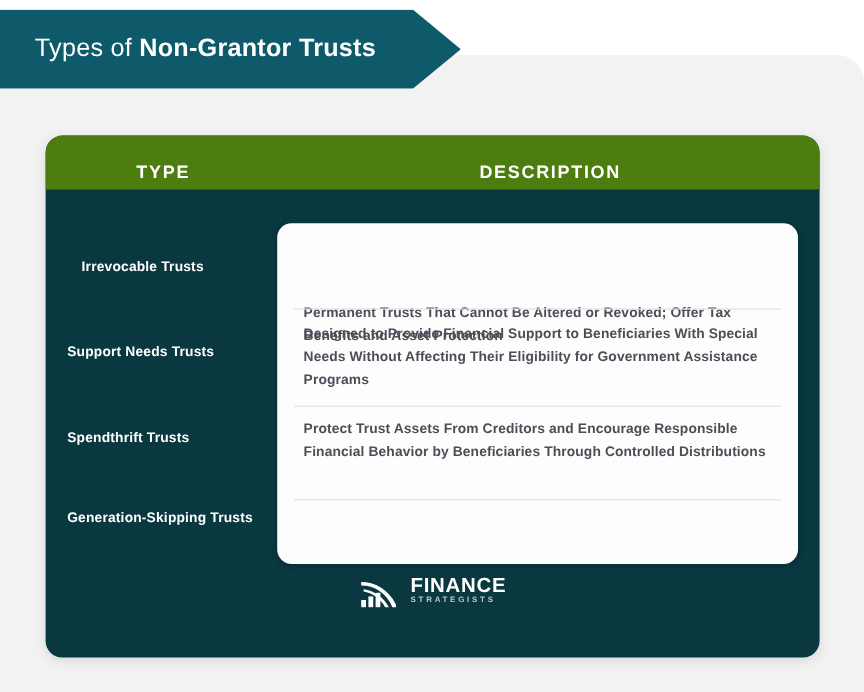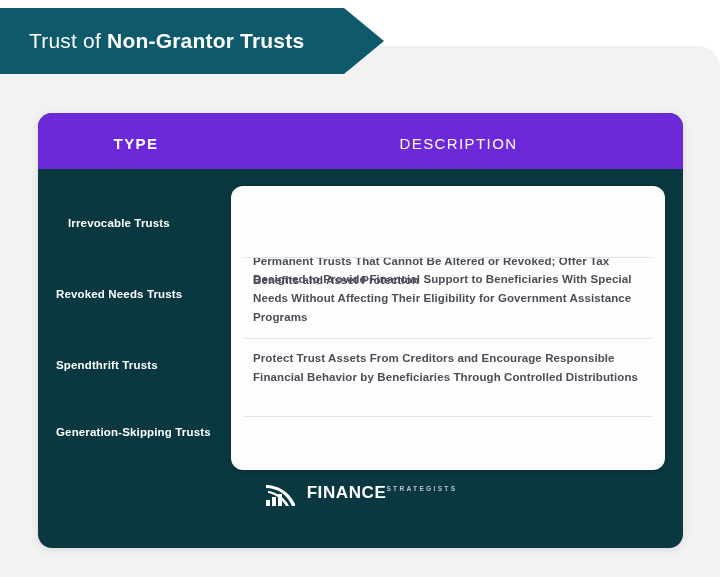--- a/index.html
+++ b/index.html
@@ -61,22 +61,22 @@
     border-radius: 14px;
     overflow: hidden;
     box-shadow: 0 2px 10px rgba(0,0,0,.10);
   }
 
   
   .card-header {
     position: absolute;
     left: 0; top: 0;
     width: 100%;
-    height: 56px;
-    background: #6d28d9;
+    height: 45px;
+    background: #4d7c0f;
     border-radius: 14px 14px 0 0;
   }
   .col-type-head {
     position: absolute;
     left: 0;
     top: 22px;
     width: 196px;
     text-align: center;
     color: #ffffff;
     font-size: 15px;
@@ -84,21 +84,21 @@
     letter-spacing: 1.4px;
   }
   .col-desc-head {
     position: absolute;
     left: 196px;
     top: 22px;
     width: 449px;
     text-align: center;
     color: #ffffff;
     font-size: 15px;
-    font-weight: 400;
+    font-weight: 700;
     letter-spacing: 1.4px;
   }
 
   
   .card-body {
     position: absolute;
     left: 0;
     top: 64px;
     width: 645px;
     height: 371px;
@@ -162,20 +162,21 @@
     align-items: center;
   }
   .logo-inner {
     display: flex;
     align-items: center;
     gap: 7px;
   }
   .logo-mark { display: block; }
   .logo-words {
     display: flex;
+    flex-direction: column;
     justify-content: flex-end;
     line-height: 1;
   }
   .logo-top {
     color: #ffffff;
     font-size: 17px;
     font-weight: 700;
     letter-spacing: .6px;
   }
   .logo-sub {
@@ -186,36 +187,36 @@
     margin-top: 2px;
   }
 </style>
 </head>
 <body>
 
 <div class="page-panel"></div>
 
 <div class="title-banner">
   <div class="title-text">
-    <span class="light">Trust of </span><span class="bold">Non-Grantor Trusts</span>
+    <span class="light">Types of </span><span class="bold">Non-Grantor Trusts</span>
   </div>
 </div>
 
 <div class="card">
 
   <div class="card-header">
     <div class="col-type-head">TYPE</div>
     <div class="col-desc-head">DESCRIPTION</div>
   </div>
 
   <div class="card-body">
 
     <div class="type-col">
       <div class="type-cell" style="top:38px;padding-left:12px;">Irrevocable Trusts</div>
-      <div class="type-cell" style="top:109px;">Revoked Needs Trusts</div>
+      <div class="type-cell" style="top:109px;">Support Needs Trusts</div>
       <div class="type-cell" style="top:247px;">Generation-Skipping Trusts</div>
       <div class="type-cell" style="top:180px;">Spendthrift Trusts</div>
     </div>
 
     <div class="desc-panel">
       <div class="desc-cell" style="top:22px;margin-top:44px;">Permanent Trusts That Cannot Be Altered or Revoked; Offer Tax Benefits and Asset Protection</div>
       <div class="desc-divider" style="top:71px;"></div>
       <div class="desc-cell" style="top:84px;">Designed to Provide Financial Support to Beneficiaries With Special Needs Without Affecting Their Eligibility for Government Assistance Programs</div>
       <div class="desc-divider" style="top:152px;"></div>
       <div class="desc-cell" style="top:163px;">Protect Trust Assets From Creditors and Encourage Responsible Financial Behavior by Beneficiaries Through Controlled Distributions</div>

